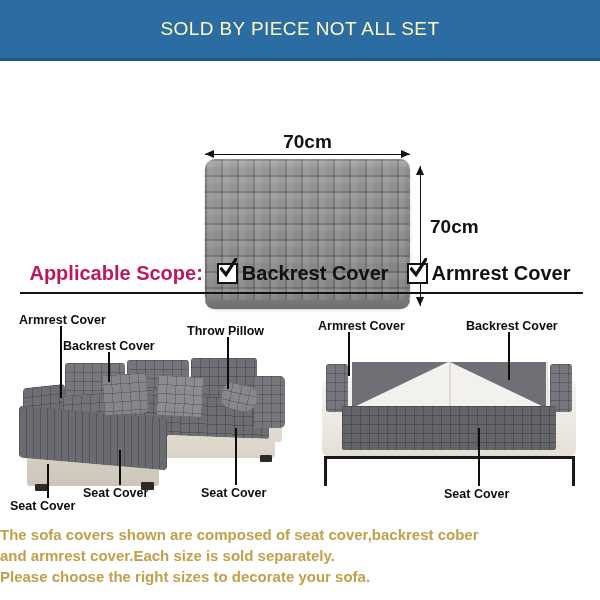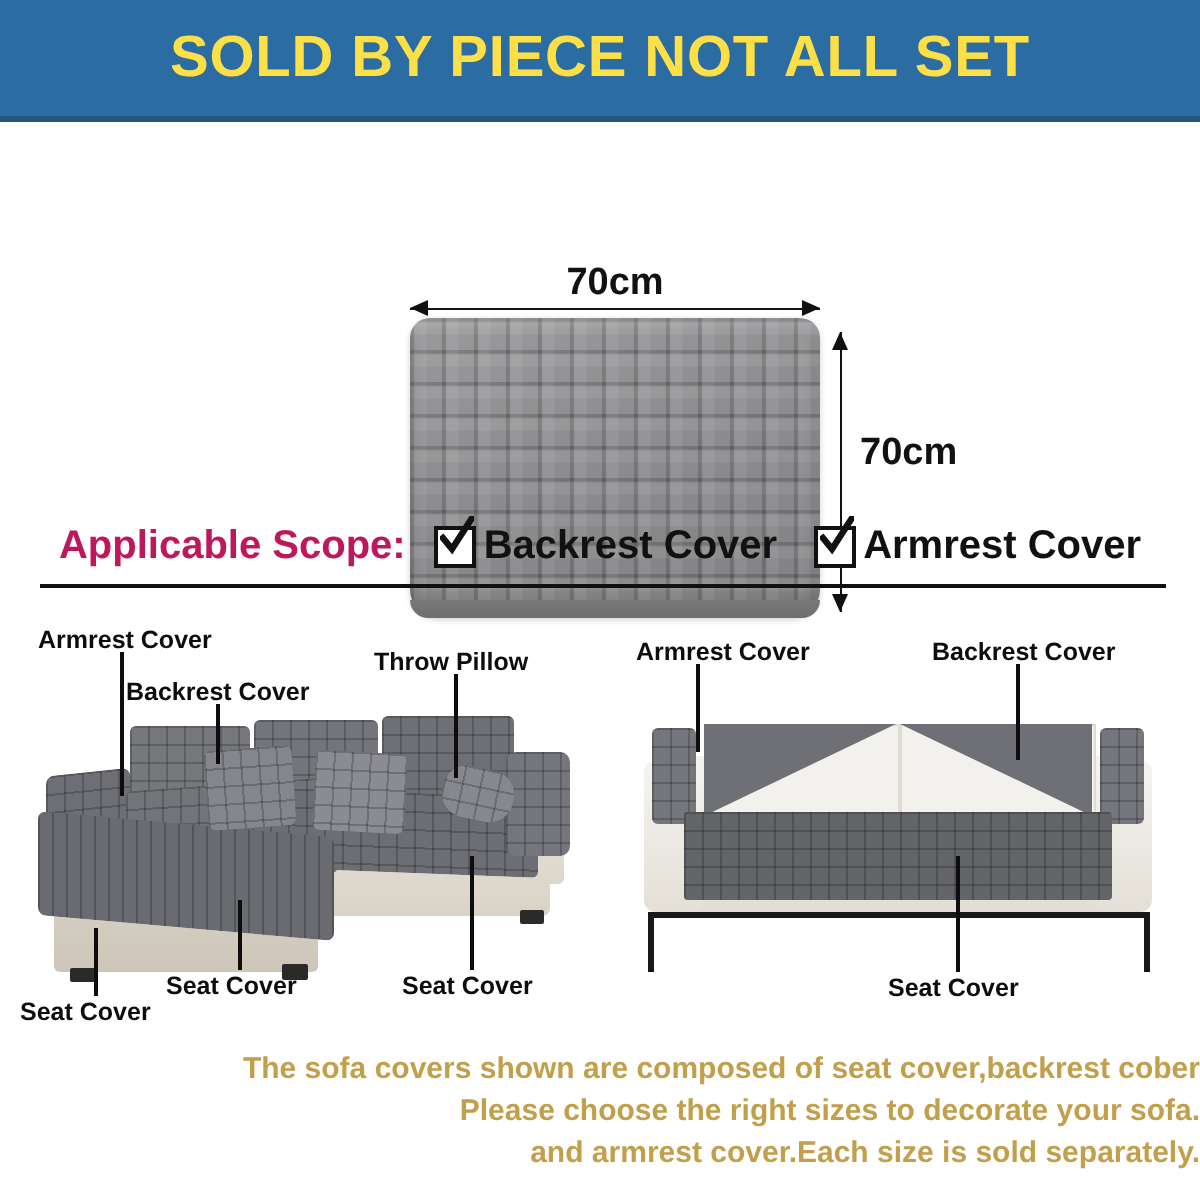--- a/index.html
+++ b/index.html
@@ -13,21 +13,21 @@
   #page{position:relative;width:600px;height:600px;overflow:hidden;}
 
   
   .banner{
     position:absolute;left:0;top:0;width:600px;height:58px;
     background:#2b6ca2;
     border-bottom:3px solid #24597f;
     display:flex;align-items:center;justify-content:center;
   }
   .banner-title{
-    color:#fde047;font-size:29px;font-weight:bold;letter-spacing:.4px;
+    color:#fef9c3;font-size:19px;font-weight:normal;letter-spacing:.4px;
     white-space:nowrap;
   }
 
   
   .dim-area{position:absolute;left:0;top:61px;width:510px;height:190px;}
 
   .cover-img{
     position:absolute;left:205px;top:98px;width:205px;height:150px;
     background:
       repeating-linear-gradient(to right,
@@ -211,21 +211,21 @@
   .tri{position:absolute;width:0;height:0;}
   .rt-seat{
     position:absolute;left:42px;top:106px;width:214px;height:44px;
     background-color:#646569;border-radius:2px;
   }
   .leg{position:absolute;background:#18181a;}
 
   
   .notice{
     position:absolute;left:0;top:524px;width:600px;
-    text-align:right;color:#c2a04b;font-size:15px;font-weight:bold;line-height:21px;
+    text-align:left;color:#c2a04b;font-size:15px;font-weight:bold;line-height:21px;
   }
   .notice div{white-space:nowrap;}
 </style>
 </head>
 <body>
 
 <div id="page">
 
   <div class="banner">
     <div class="banner-title">SOLD BY PIECE NOT ALL SET</div>
@@ -346,17 +346,17 @@
       <div class="callout" style="left:166px;top:19px;">Backrest Cover</div>
       <div class="leader" style="left:208px;top:32px;height:48px;"></div>
 
       <div class="leader" style="left:178px;top:128px;height:58px;"></div>
       <div class="callout" style="left:144px;top:187px;">Seat Cover</div>
     </div>
   </div>
 
   <div class="notice">
     <div>The sofa covers shown are composed of seat cover,backrest cober</div>
+    <div>and armrest cover.Each size is sold separately.</div>
     <div>Please choose the right sizes to decorate your sofa.</div>
-    <div>and armrest cover.Each size is sold separately.</div>
   </div>
 
 </div>
 
 </body></html>

